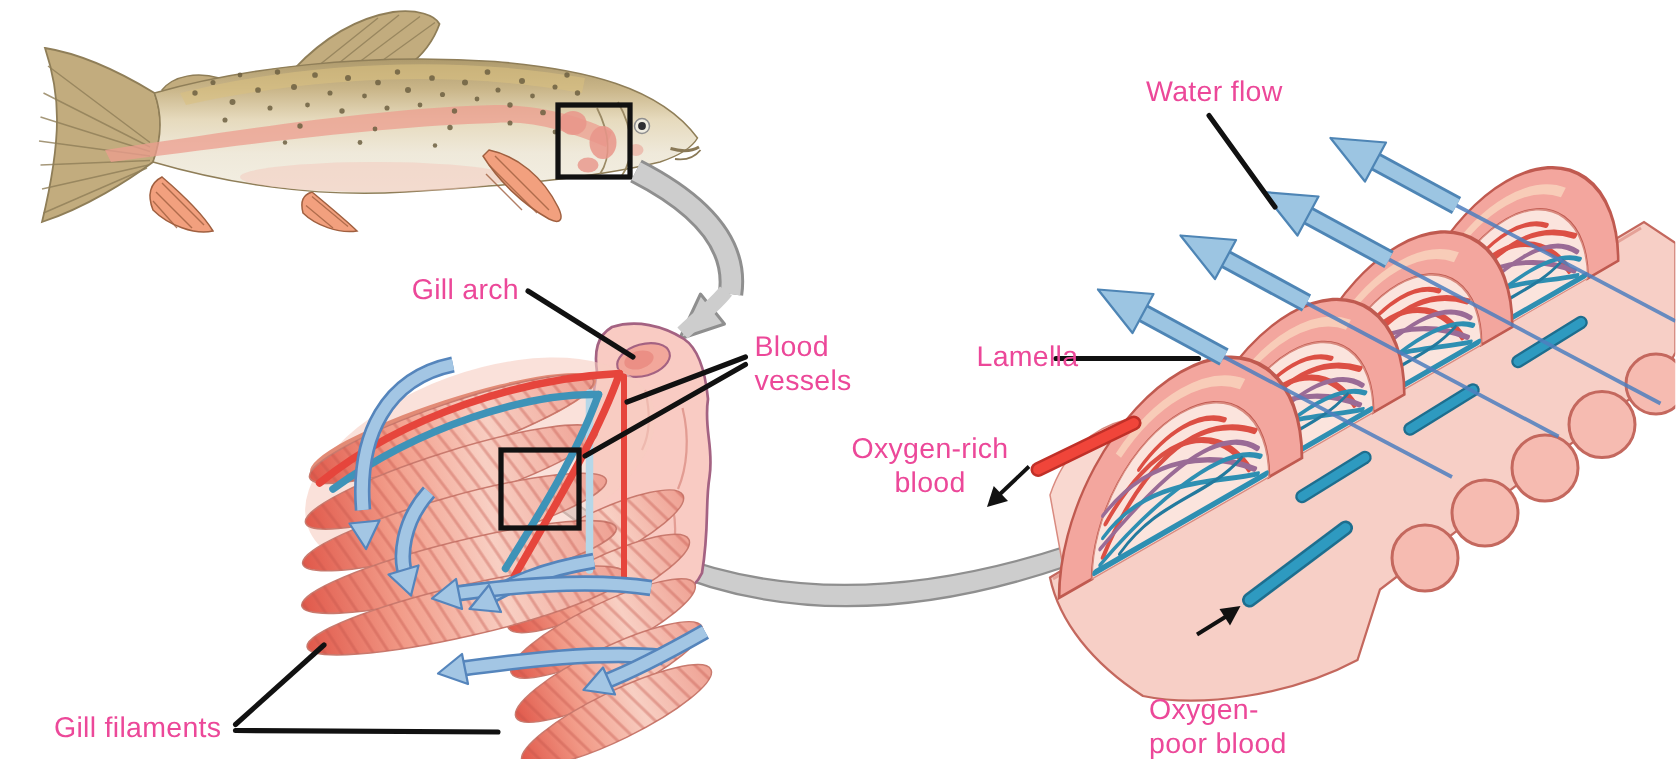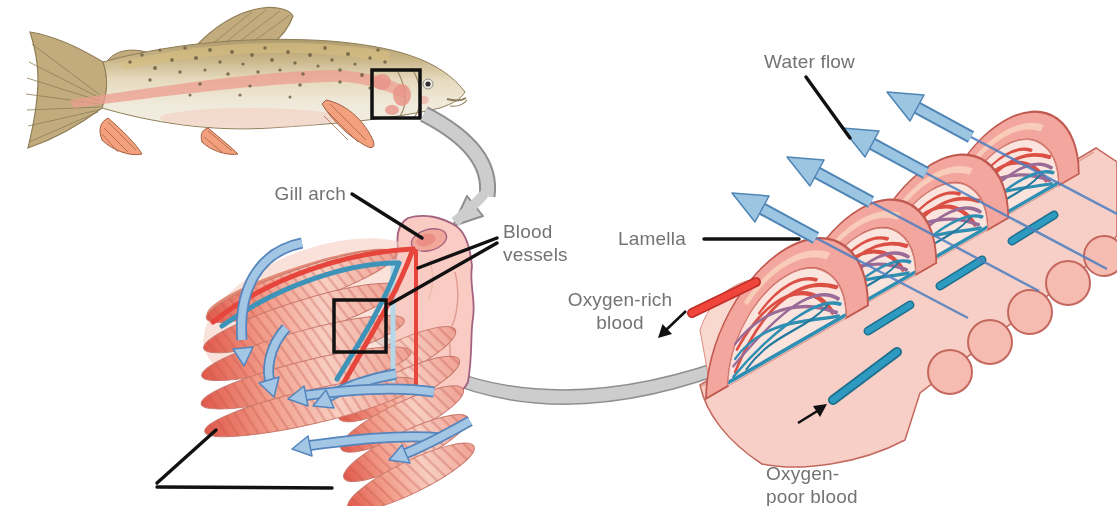--- a/index.html
+++ b/index.html
@@ -1,19 +1,19 @@
 <!DOCTYPE html>
 <html><head>
 <meta charset="utf-8">
 <style>
   html,body{margin:0;padding:0;background:#fff;}
   #stage{position:relative;width:1117px;height:506px;background:#fff;overflow:hidden;
          font-family:"Liberation Sans","DejaVu Sans",sans-serif;}
   #art{position:absolute;left:0;top:0;}
-  .lbl{position:absolute;color:#737373;font-size:19px;line-height:23px;letter-spacing:.2px;}
+  .lbl{position:absolute;color:#ec4899;font-size:19px;line-height:23px;letter-spacing:.2px;}
   .ra{text-align:right;}
   .nw{white-space:nowrap;}
 </style>
 </head>
 <body>
 
 <div id="stage">
 
 <svg id="art" width="1117" height="506" viewBox="0 0 1117 506">
   <defs>
@@ -322,18 +322,19 @@
     <path d="M 658,338 L 662.5,324 L 672,334 Z" fill="#111"></path>
   </g>
   <g>
     <path d="M 798,423 L 819,410" stroke="#111" stroke-width="2.6" fill="none"></path>
     <path d="M 827,404 L 820,417 L 813,406 Z" fill="#111"></path>
   </g>
 </svg>
 
 <div class="lbl ra" style="left:248px;top:182px;width:98px;">Gill arch</div>
 <div class="lbl" style="left:503px;top:220px;width:76px;">Blood vessels</div>
+<div class="lbl nw" style="left:36px;top:474px;">Gill filaments</div>
 <div class="lbl nw" style="left:764px;top:50px;">Water flow</div>
-<div class="lbl nw" style="left:618px;top:227px;">Lamella</div>
+<div class="lbl nw" style="left:651px;top:227px;">Lamella</div>
 <div class="lbl" style="left:566px;top:288px;width:108px;text-align:center;">Oxygen-rich blood</div>
 <div class="lbl" style="left:766px;top:424px;width:112px;margin-top:38px;">Oxygen-poor blood</div>
 
 </div>
 
 </body></html>

